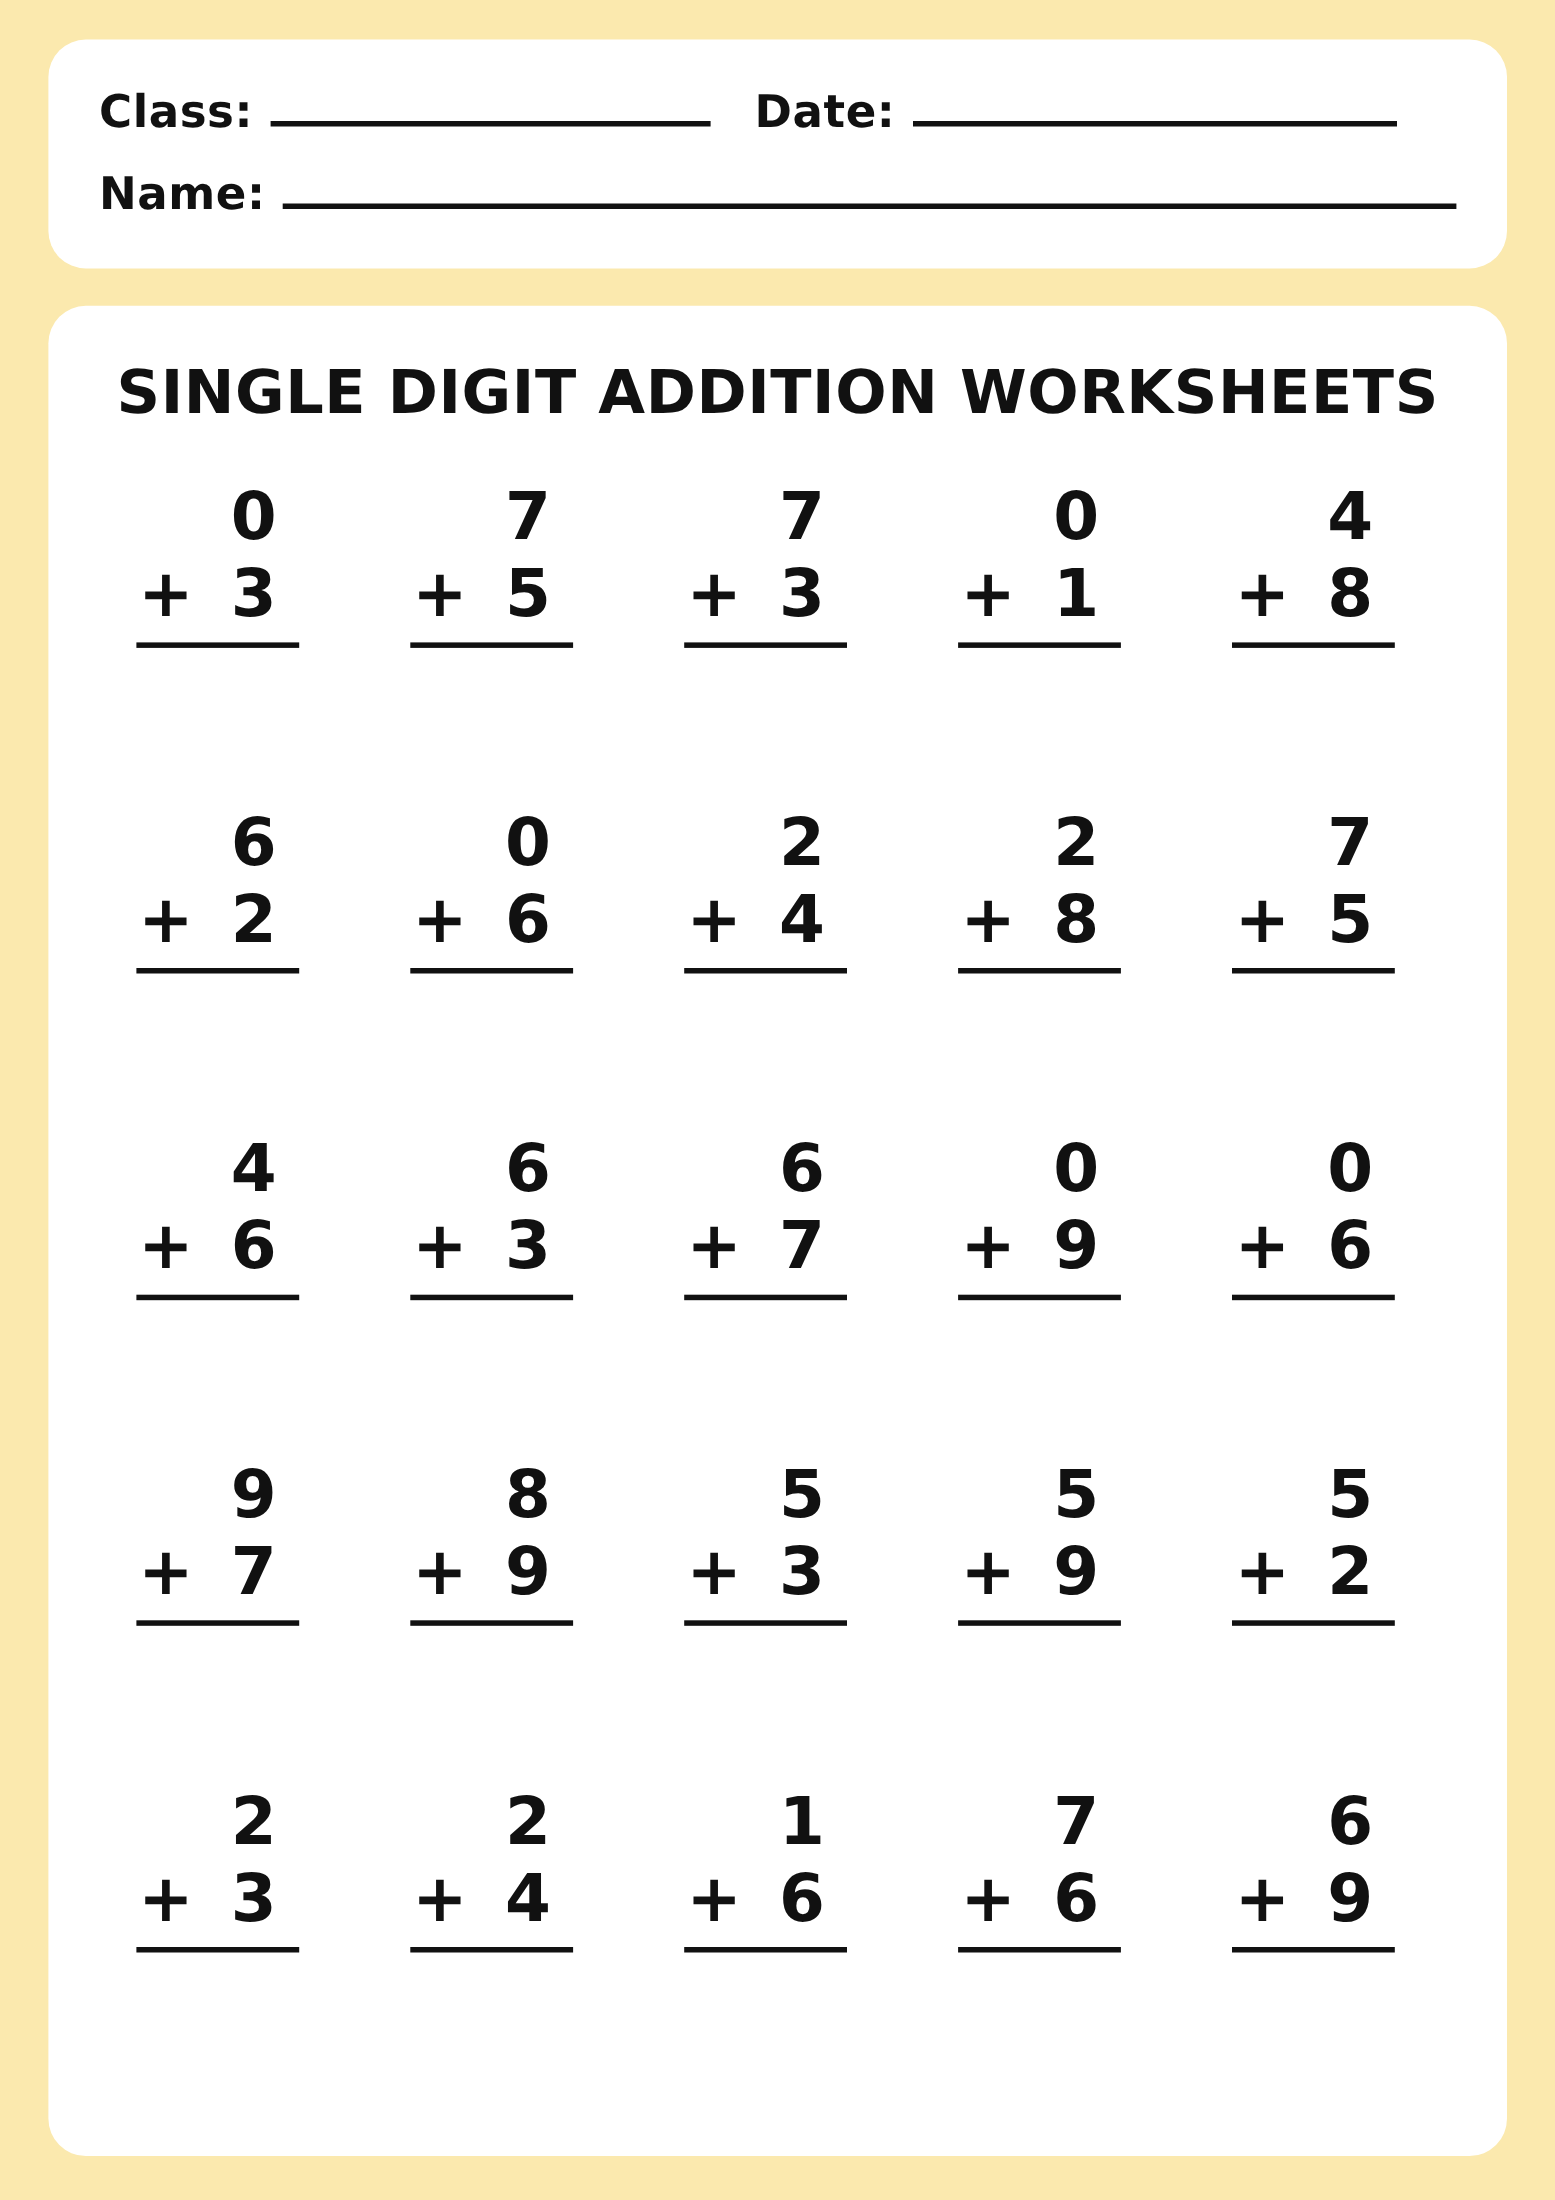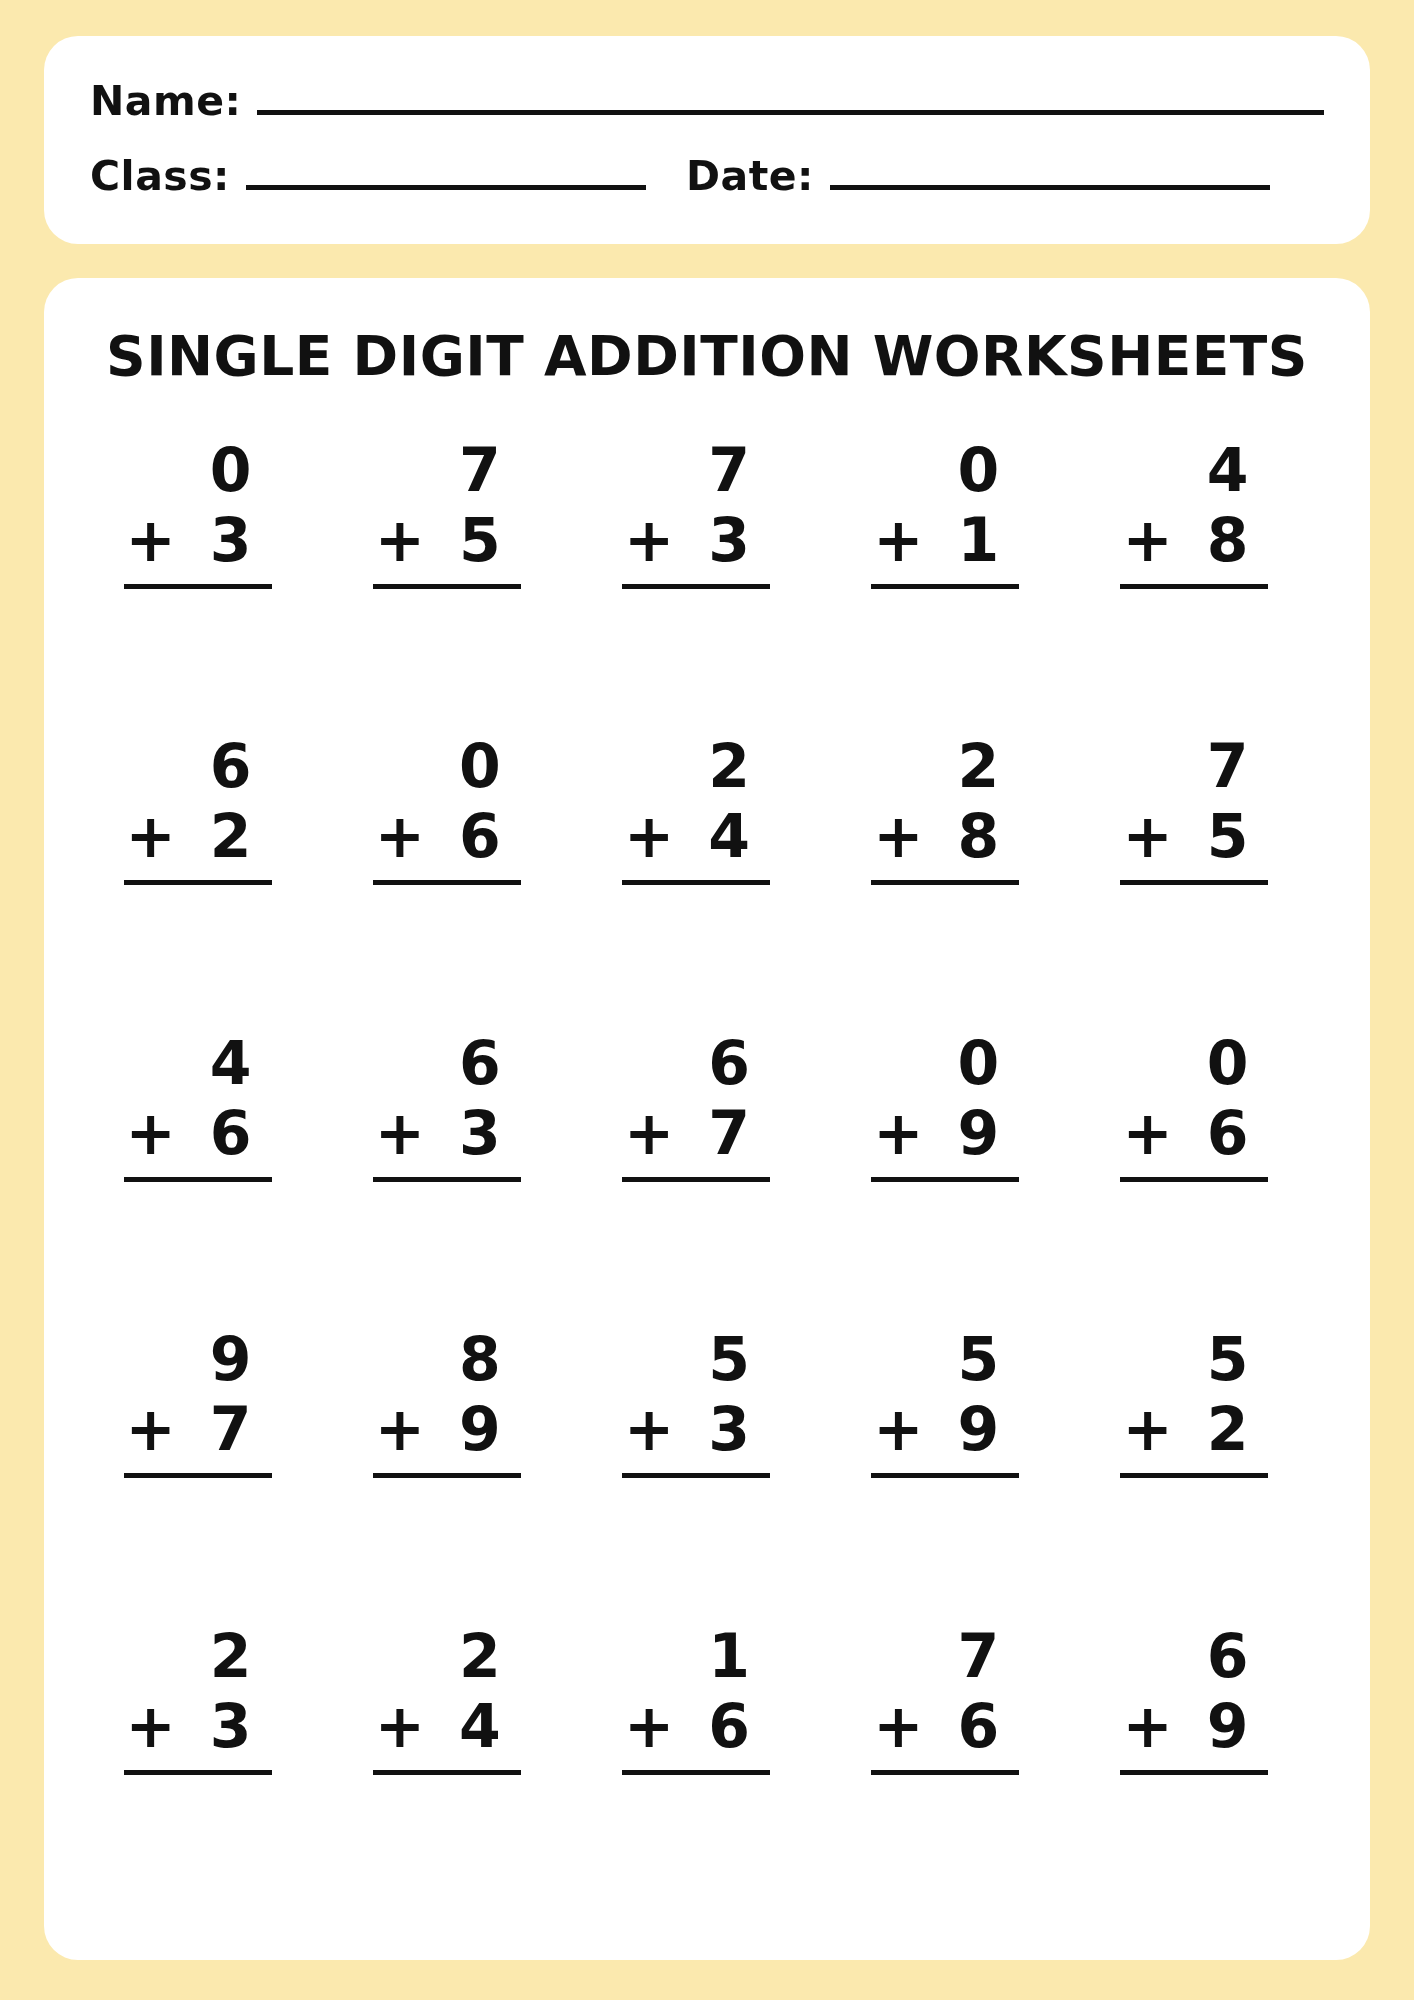--- a/index.html
+++ b/index.html
@@ -130,32 +130,32 @@
   }
 </style>
 </head>
 <body>
 
 <div class="page">
 
   <div class="header-card">
 
     <div class="field-row">
-      <span class="field-label">Name:</span>
-      <span class="field-line line-name"></span>
-    </div>
-
-    <div class="field-row">
       <span class="field-label">Class:</span>
       <span class="field-line line-class"></span>
       <span class="gap-date"></span>
       <span class="field-label">Date:</span>
       <span class="field-line line-date"></span>
     </div>
 
+    <div class="field-row">
+      <span class="field-label">Name:</span>
+      <span class="field-line line-name"></span>
+    </div>
+
   </div>
 
   <div class="sheet-card">
     <div class="sheet-title">SINGLE DIGIT ADDITION WORKSHEETS</div>
 
     <div class="grid">
 
       <div class="problem">
         <div class="prob-inner">
           <div class="prob-top">0</div>

